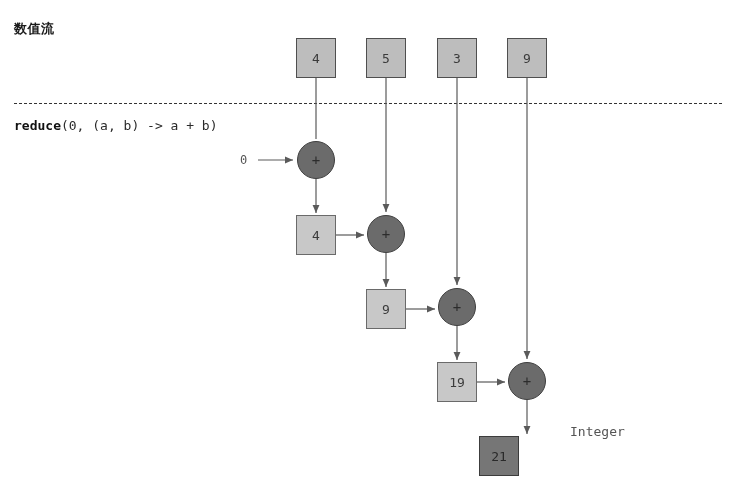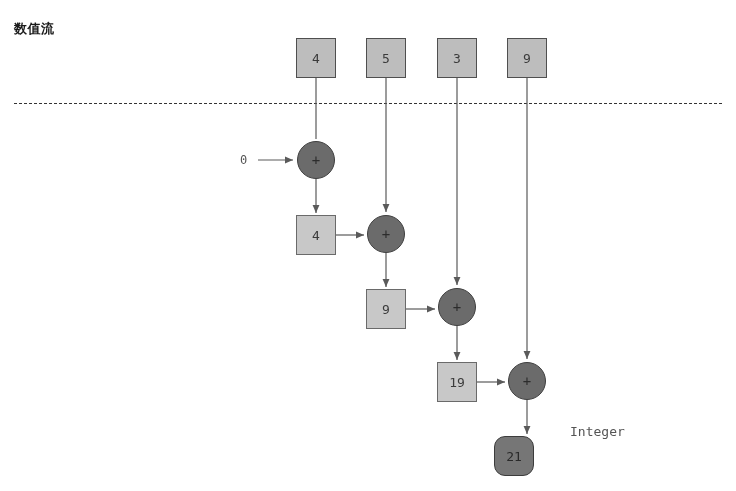--- a/index.html
+++ b/index.html
@@ -116,20 +116,23 @@
 </style>
 </head>
 <body>
 
 <div id="stage">
 
   <div class="title">数值流</div>
 
   <div class="divider"></div>
 
+  <div class="op-label">
+    <span class="op-name">reduce</span><span>(0, (a, b) -&gt; a + b)</span>
+  </div>
 
   <div class="type-label" style="left:570px; top:424px;">Integer</div>
 
   <div class="seed-label" style="left:240px; top:153px;">0</div>
 
   <svg class="edges" viewBox="0 0 736 491">
     <defs>
       <marker id="arrow" markerWidth="8" markerHeight="8" refX="7" refY="3" orient="auto" markerUnits="strokeWidth">
         <path d="M0,0 L7,3 L0,6 z" fill="#5a5a5a"></path>
       </marker>
@@ -167,15 +170,15 @@
 
   <div class="node-circle" style="left:297px; top:141px;">+</div>
   <div class="node-circle" style="left:367px; top:215px;">+</div>
   <div class="node-circle" style="left:438px; top:288px;">+</div>
   <div class="node-circle" style="left:508px; top:362px;">+</div>
 
   <div class="node-box acc" style="left:296px; top:215px;">4</div>
   <div class="node-box acc" style="left:366px; top:289px;">9</div>
   <div class="node-box acc" style="left:437px; top:362px;">19</div>
 
-  <div class="node-box result" style="left:494px; top:436px;border-radius:11px;">21</div>
+  <div class="node-box result" style="left:479px; top:436px;">21</div>
 
 </div>
 
 </body></html>

